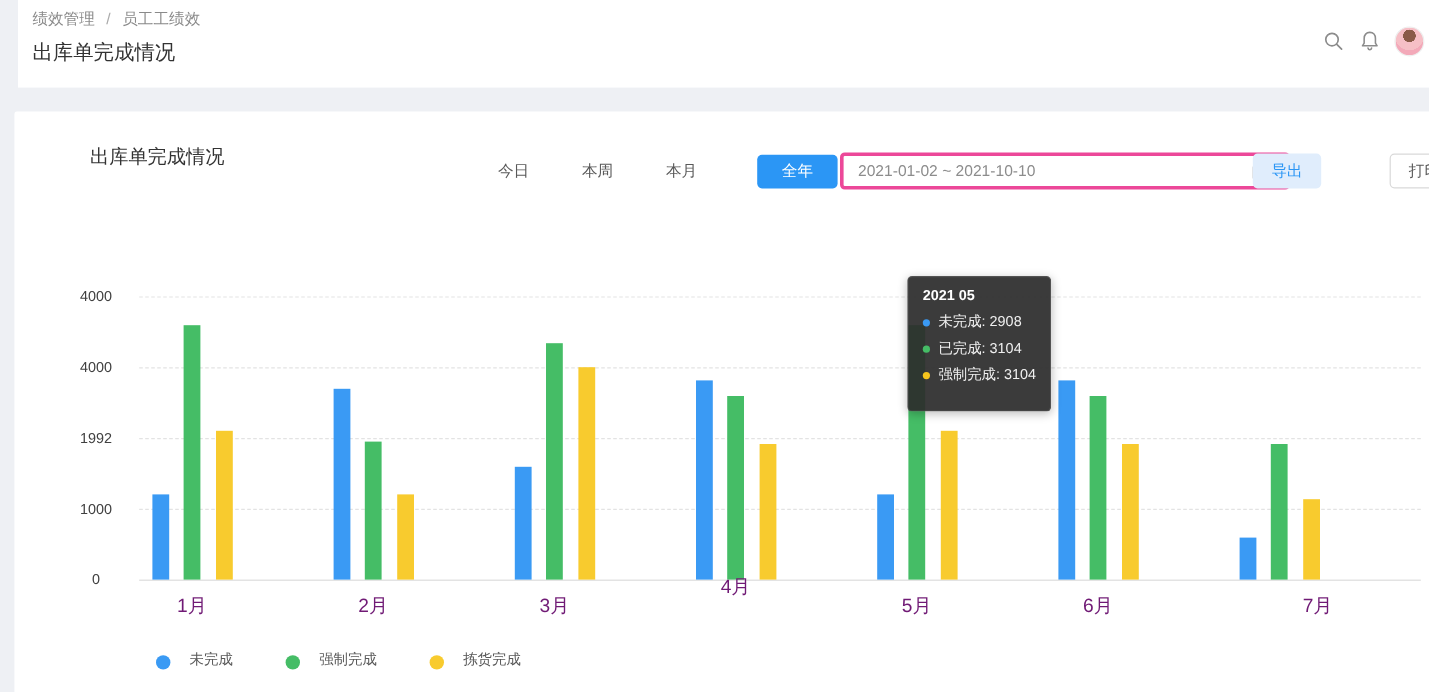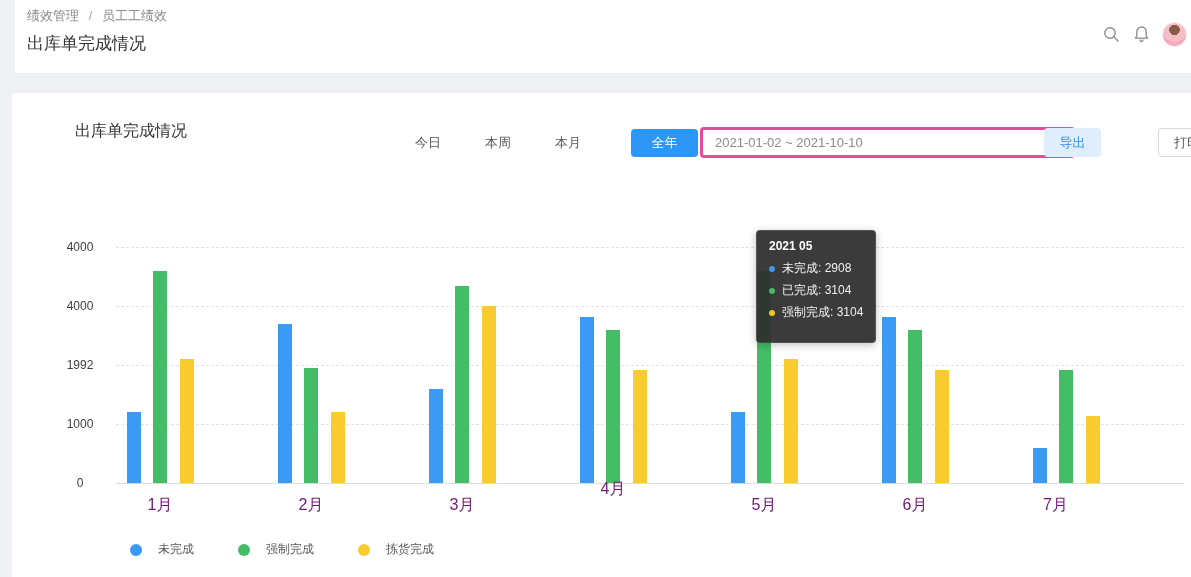--- a/index.html
+++ b/index.html
@@ -39,21 +39,21 @@
 
   
   .plot { position:absolute; left:0; top:0; width:100%; height:100%; }
   .gridline { position:absolute; left:104px; width:1068px; border-top:1px dashed #e3e3e3; }
   .axisline { position:absolute; left:104px; width:1068px; border-top:1px solid #dcdcdc; }
   .ytick { position:absolute; width:60px; left:38px; text-align:center; font-size:12px; color:#404040; }
   .xtick { position:absolute; width:60px; text-align:center; font-size:16px; color:#701a75; }
   .bar { position:absolute; width:14px; cursor:pointer; }
 
   .legend { position:absolute; left:118px; top:448px; display:flex; align-items:center; }
-  .legend-item { display:flex; align-items:center; margin-right:44px; cursor:pointer; }
+  .legend-item { display:flex; align-items:flex-end; margin-right:44px; cursor:pointer; }
   .legend-dot { width:12px; height:12px; border-radius:50%; margin-right:16px; }
   .legend-label { font-size:12px; color:#595959; }
 
   
   .tooltip { position:absolute; left:744px; top:97px; min-width:110px; background:rgba(44,44,44,0.93);
     border:1px solid rgba(255,255,255,0.12); border-radius:4px; padding:8px 12px 21px 12px; z-index:5;
     box-shadow:0 2px 8px rgba(0,0,0,0.25);margin-top:40px; }
   .tooltip-title { font-size:12px; color:#fff; font-weight:bold; margin-bottom:7px; }
   .tooltip-row { display:flex; align-items:center; margin-top:5px; font-size:12px; color:#f0f0f0; }
   .tooltip-dot { width:6px; height:6px; border-radius:50%; margin-right:7px; }
@@ -147,21 +147,21 @@
       <div class="bar" style="left: 745px; top: 177.6px; height: 212.4px; background: rgb(69, 189, 102);"></div>
       <div class="bar" style="left: 771.5px; top: 266.1px; height: 123.9px; background: rgb(248, 203, 46);"></div>
       <div class="xtick" style="left: 722px; top: 402px;">5月</div>
       <div class="bar" style="left: 869.5px; top: 223.62px; height: 166.38px; background: rgb(58, 154, 244);"></div>
       <div class="bar" style="left: 896px; top: 237.19px; height: 152.81px; background: rgb(69, 189, 102);"></div>
       <div class="bar" style="left: 922.5px; top: 276.72px; height: 113.28px; background: rgb(248, 203, 46);"></div>
       <div class="xtick" style="left: 873px; top: 402px;">6月</div>
       <div class="bar" style="left: 1020.5px; top: 355.19px; height: 34.81px; background: rgb(58, 154, 244);"></div>
       <div class="bar" style="left: 1047px; top: 276.72px; height: 113.28px; background: rgb(69, 189, 102);"></div>
       <div class="bar" style="left: 1073.5px; top: 323.33px; height: 66.67px; background: rgb(248, 203, 46);"></div>
-      <div class="xtick" style="left: 996px; top: 402px; text-align: right;">7月</div>
+      <div class="xtick" style="left: 1056px; top: 402px;">7月</div>
     </div>
 
   <div class="legend">
       <div class="legend-item">
         <div class="legend-dot" style="background: rgb(58, 154, 244);"></div>
         <div class="legend-label">未完成</div>
       </div>
       <div class="legend-item">
         <div class="legend-dot" style="background: rgb(69, 189, 102);"></div>
         <div class="legend-label">强制完成</div>

